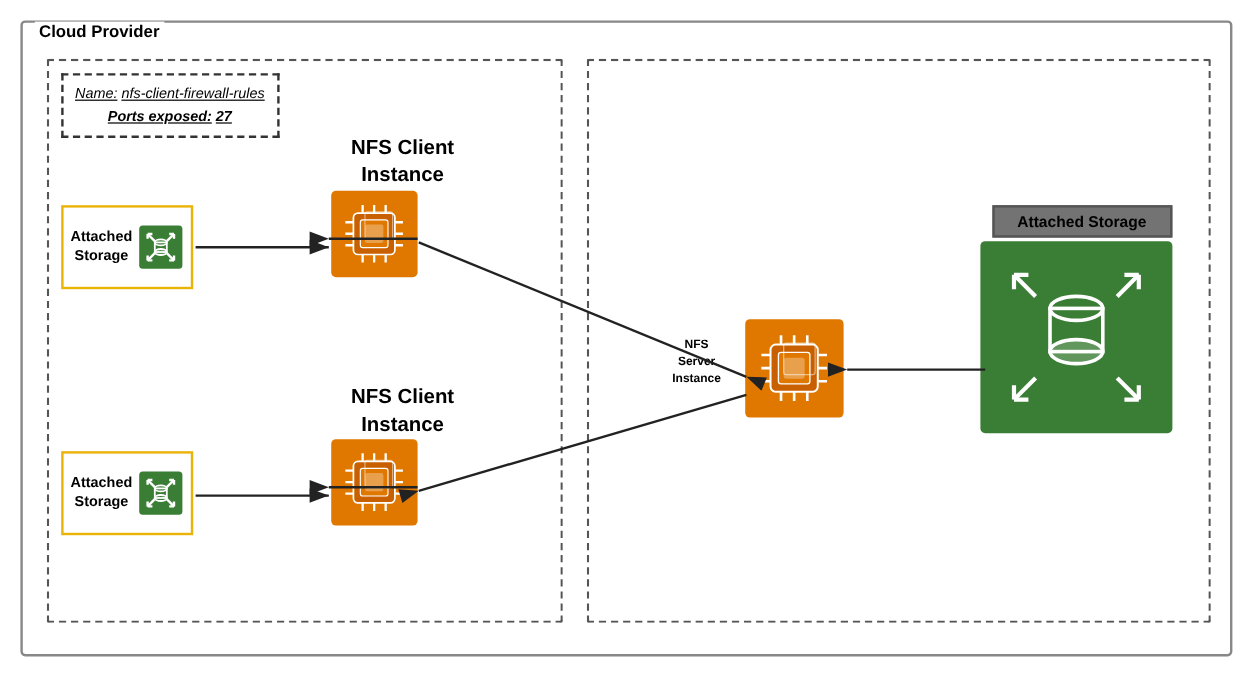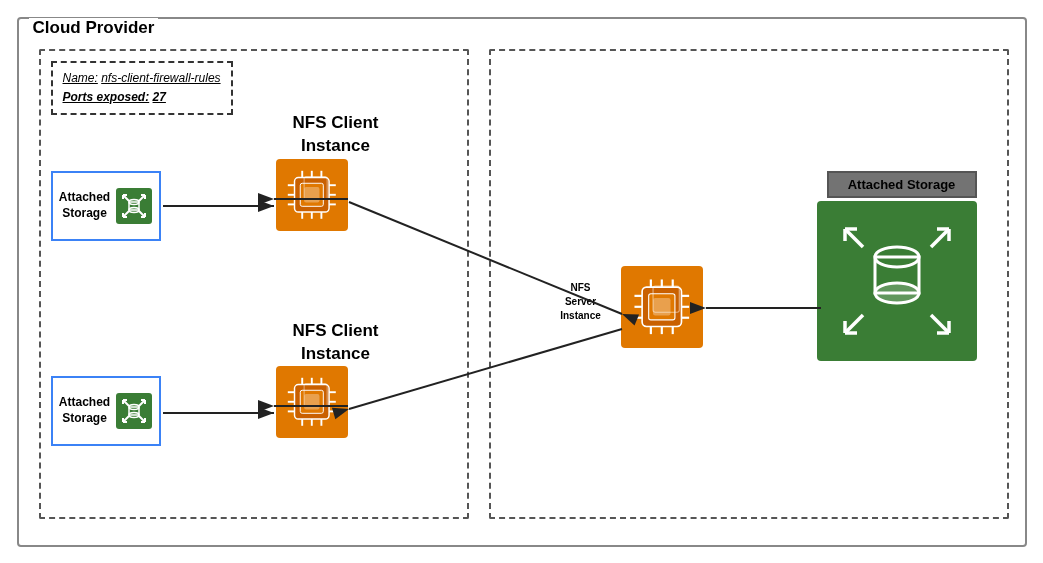--- a/index.html
+++ b/index.html
@@ -20,21 +20,21 @@
       border: 2px solid #888;
       border-radius: 4px;
       position: relative;
       padding: 10px;
     }
 
     .cloud-label {
       position: absolute;
       top: -1px;
       left: 10px;
-      font-size: 17px;
+      font-size: 14px;
       font-weight: bold;
       background: #fff;
       padding: 0 4px;
     }
 
     
     .left-region {
       position: absolute;
       left: 20px;
       top: 30px;
@@ -58,33 +58,34 @@
     
     .firewall-box {
       position: absolute;
       top: 10px;
       left: 10px;
       border: 2px dashed #333;
       padding: 6px 10px;
       background: #fff;
       font-size: 12px;
       line-height: 1.6;
+      text-align: center;
     }
 
     .firewall-box .fw-name { font-weight: bold; }
     .firewall-box .fw-name span { font-weight: normal; text-decoration: underline; font-style: italic; }
     .firewall-box .fw-ports { font-weight: bold; }
     .firewall-box .fw-ports span { text-decoration: underline; font-style: italic; }
 
     
     .attached-storage-small {
       position: absolute;
       width: 110px;
       height: 70px;
-      border: 2px solid #3b82f6;
+      border: 2px solid #eab308;
       background: #fff;
       display: flex;
       align-items: center;
       justify-content: center;
       gap: 6px;
     }
 
     .attached-storage-small .label {
       font-size: 12px;
       font-weight: bold;

